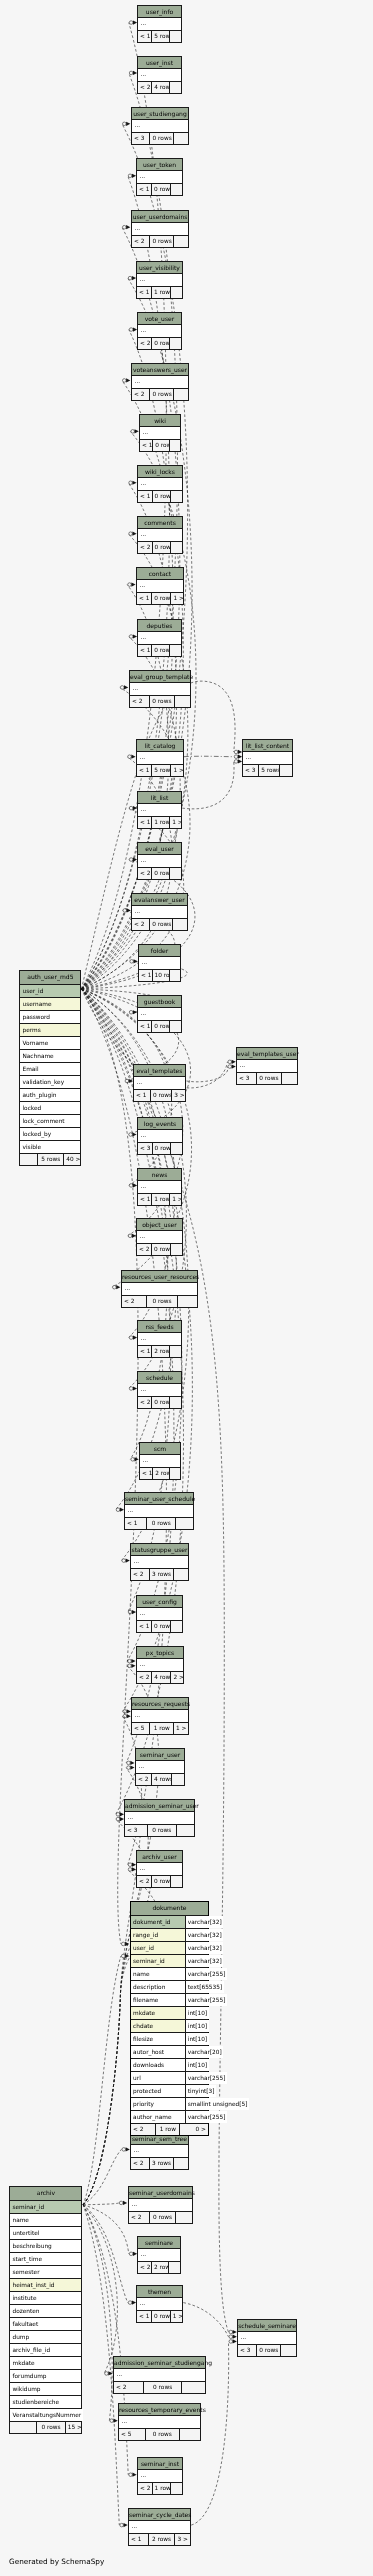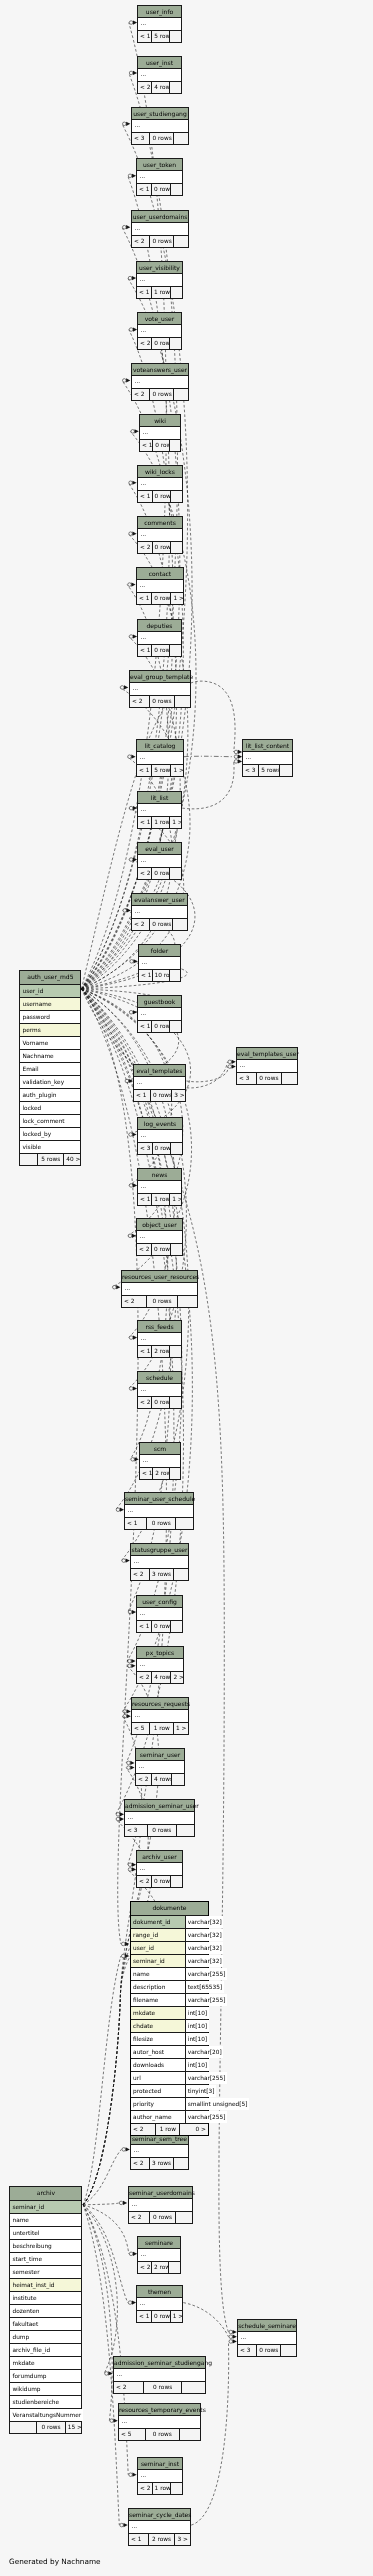--- a/index.html
+++ b/index.html
@@ -817,14 +817,14 @@
         <span class="nm fixed k-n" style="width:50px">author_name</span>
         <span class="tp">varchar[255]</span>
       </div>
       <div class="ft">
         <span style="width:33%">&lt; 2</span>
         <span style="width:31%">1 row</span>
         <span style="width:36%">0 &gt;</span>
       </div>
     </div>
   </div>
-<div id="caption">Generated by Nachname</div>
+<div id="caption">Generated by SchemaSpy</div>
 
 
 </body></html>

